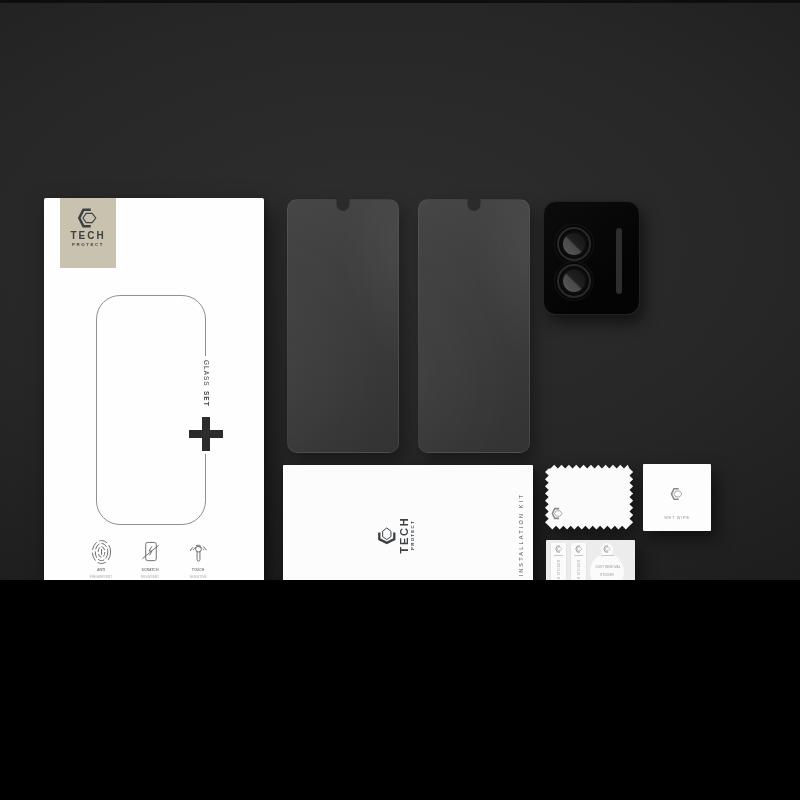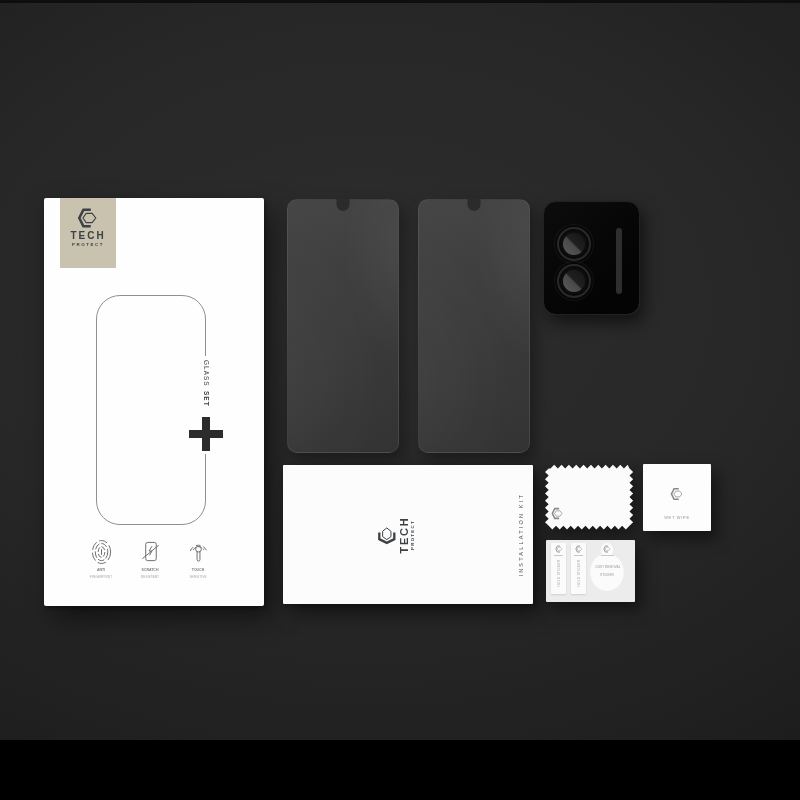--- a/index.html
+++ b/index.html
@@ -1,17 +1,17 @@
 <!DOCTYPE html>
 <html><head>
 <meta charset="utf-8">
 <style>
   html,body{margin:0;padding:0;background:#000;}
   *{box-sizing:border-box;font-family:"Liberation Sans", sans-serif;}
-  #stage{position:relative;width:800px;height:740px;overflow:hidden;
+  #stage{position:relative;width:800px;height:580px;overflow:hidden;
     background:radial-gradient(120% 95% at 46% 42%, #2e2e2e 0%, #272727 42%, #1d1d1d 76%, #151515 100%);}
   #stage .top-edge{position:absolute;top:0;left:0;width:100%;height:3px;background:#0e0e0e;}
 
   
   .box{position:absolute;left:44px;top:198px;width:220px;height:408px;background:#fefefe;border-radius:2px;
     box-shadow:9px 12px 26px rgba(0,0,0,.5), 1px 2px 4px rgba(0,0,0,.35);}
   .logo-patch{position:absolute;left:16px;top:0;width:56px;height:70px;background:#c9c2ae;text-align:center;}
   .logo-patch svg{display:block;margin:9px auto 2px auto;}
   .brand-word1{display:block;font-size:10px;letter-spacing:2px;font-weight:600;color:#3c4145;line-height:1;}
   .brand-word2{display:block;font-size:4.4px;letter-spacing:1.6px;font-weight:600;color:#3c4145;line-height:1;margin-top:2px;}

